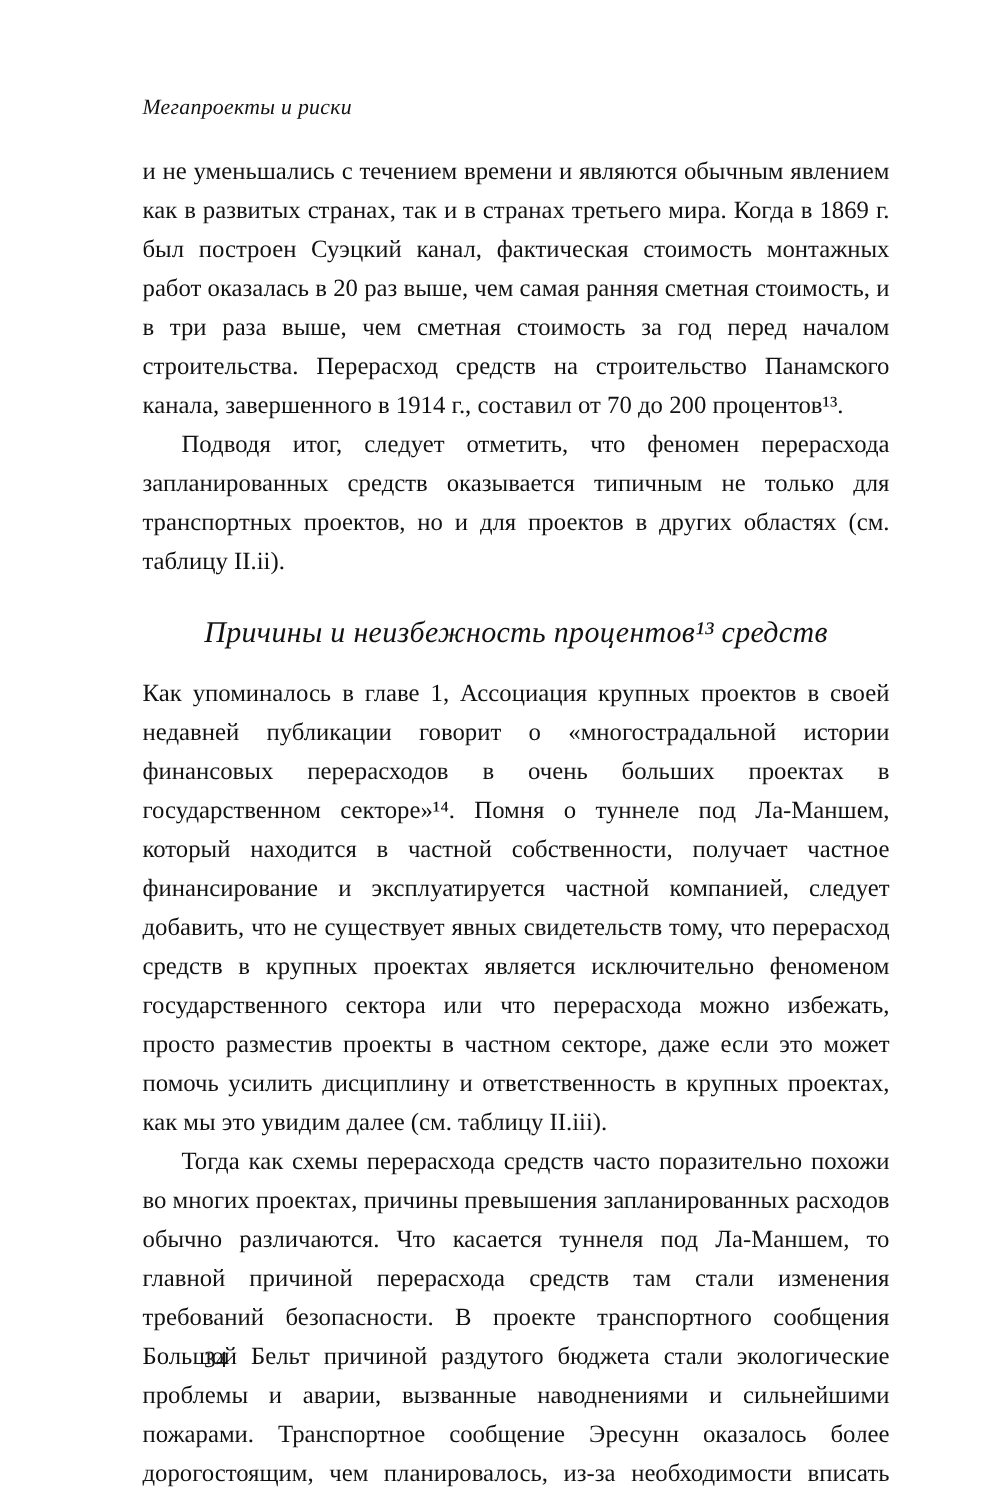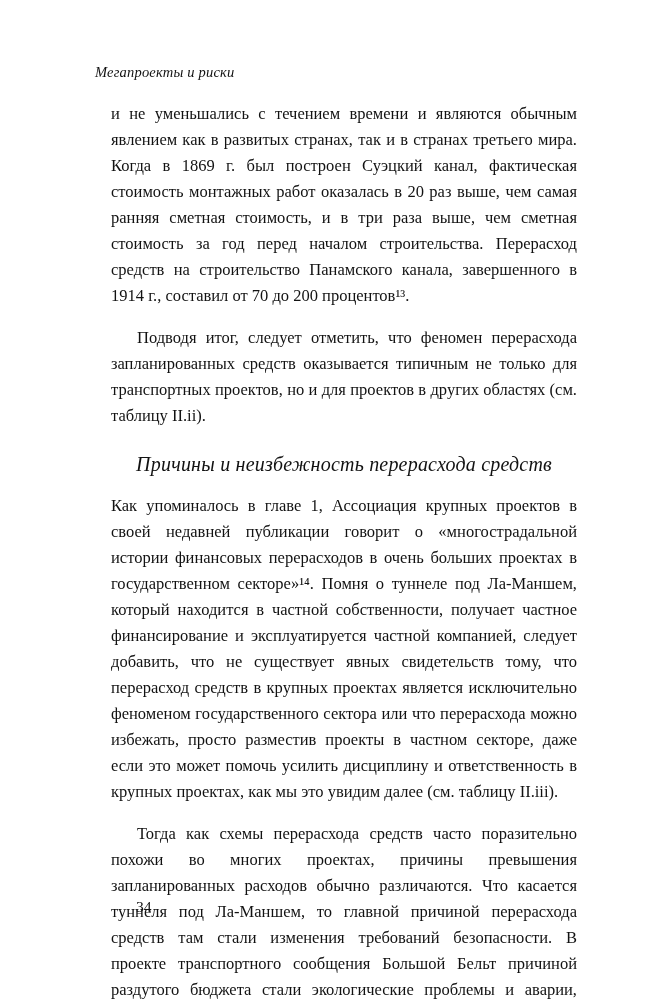--- a/index.html
+++ b/index.html
@@ -21,21 +21,21 @@
       box-sizing: border-box;
       padding: 64px 70px 0 95px;
     }
     .running-header {
       font-style: italic;
       font-size: 14.5px;
       letter-spacing: 0.2px;
       margin-bottom: 20px;
     }
     .body-text .para {
-      margin: 16px;
+      margin: 0;
       font-size: 16.5px;
       line-height: 26px;
       text-align: justify;
       hyphens: auto;
       -webkit-hyphens: auto;
     }
     .para.indent {
       text-indent: 26px;
     }
     .section-heading {
@@ -58,20 +58,20 @@
 </head>
 <body>
 
 <div class="page" lang="ru">
   <div class="running-header">Мегапроекты и риски</div>
 
   <div class="body-text">
     <p class="para no-indent">и не уменьшались с течением времени и являются обычным явлением как в развитых странах, так и в странах третьего мира. Когда в 1869 г. был построен Суэцкий канал, фактическая стоимость монтажных работ оказалась в 20 раз выше, чем самая ранняя сметная стоимость, и в три раза выше, чем сметная стоимость за год перед началом строительства. Перерасход средств на строительство Панамского канала, завершенного в 1914 г., составил от 70 до 200 процентов¹³.</p>
     <p class="para indent">Подводя итог, следует отметить, что феномен перерасхода запланированных средств оказывается типичным не только для транспортных проектов, но и для проектов в других областях (см. таблицу II.ii).</p>
 
-    <h2 class="section-heading">Причины и неизбежность перерасхода средств</h2>
+    <h2 class="section-heading">Причины и неизбежность процентов¹³ средств</h2>
 
     <p class="para no-indent">Как упоминалось в главе 1, Ассоциация крупных проектов в своей недавней публикации говорит о «многострадальной истории финансовых перерасходов в очень больших проектах в государственном секторе»¹⁴. Помня о туннеле под Ла-Маншем, который находится в частной собственности, получает частное финансирование и эксплуатируется частной компанией, следует добавить, что не существует явных свидетельств тому, что перерасход средств в крупных проектах является исключительно феноменом государственного сектора или что перерасхода можно избежать, просто разместив проекты в частном секторе, даже если это может помочь усилить дисциплину и ответственность в крупных проектах, как мы это увидим далее (см. таблицу II.iii).</p>
     <p class="para indent">Тогда как схемы перерасхода средств часто поразительно похожи во многих проектах, причины превышения запланированных расходов обычно различаются. Что касается туннеля под Ла-Маншем, то главной причиной перерасхода средств там стали изменения требований безопасности. В проекте транспортного сообщения Большой Бельт причиной раздутого бюджета стали экологические проблемы и аварии, вызванные наводнениями и сильнейшими пожарами. Транспортное сообщение Эресунн оказалось более дорогостоящим, чем планировалось, из-за необходимости вписать новую крупную транспортную инфраструктуру в густонаселенный Копен-</p>
   </div>
 
   <div class="page-number">34</div>
 </div>
 
 </body></html>

